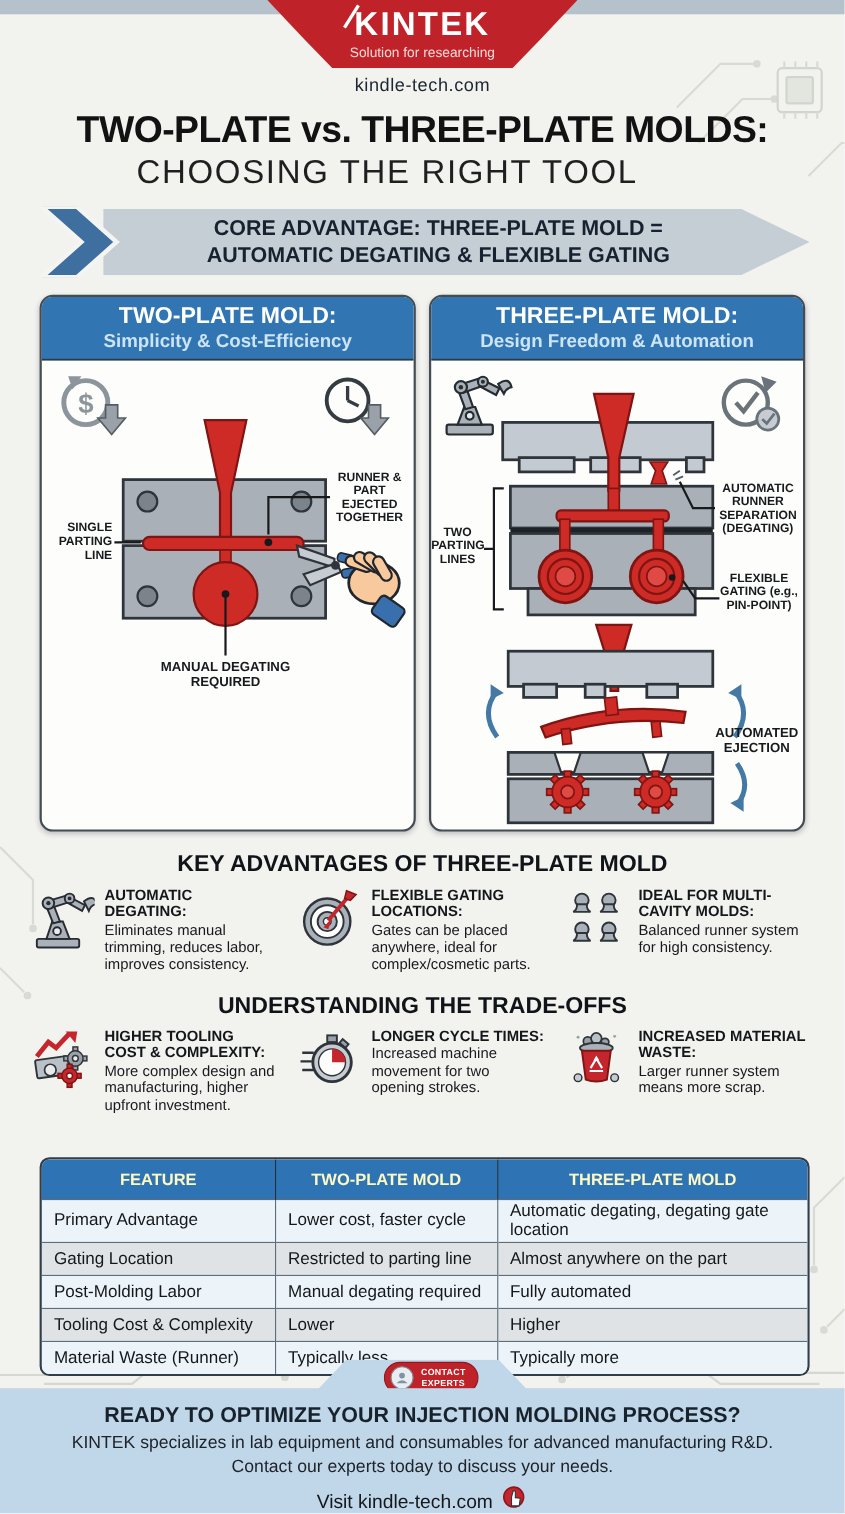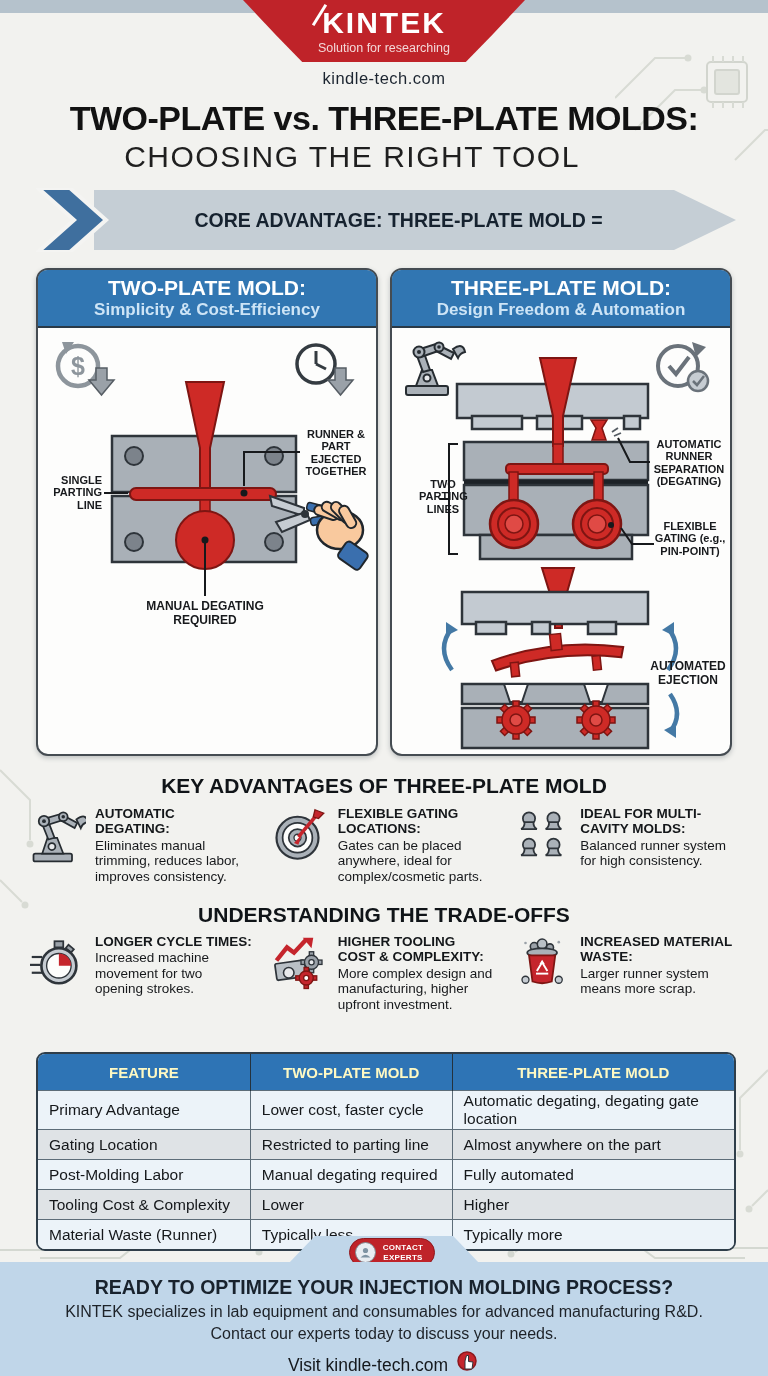--- a/index.html
+++ b/index.html
@@ -132,20 +132,21 @@
   <div class="abs title1">TWO-PLATE vs. THREE-PLATE MOLDS:</div>
   <div class="abs title2">CHOOSING THE RIGHT TOOL</div>
 
   <div class="abs banner">
     <svg width="700" height="64" viewBox="0 0 700 64">
       <polygon points="58,2 638,2 700,32 638,62 58,62" fill="#c5ced5"></polygon>
       <polygon points="2,0 34,0 70,32 34,64 2,64 38,32" fill="#3f6f9e" stroke="#f4f4f2" stroke-width="4"></polygon>
     </svg>
     <div class="banner-text">
       <div>CORE ADVANTAGE: THREE-PLATE MOLD =</div>
+      <div>AUTOMATIC DEGATING &amp; FLEXIBLE GATING</div>
     </div>
   </div>
 
   <div class="abs card card-left">
     <div class="card-header">
       <div class="ch1">TWO-PLATE MOLD:</div>
       <div class="ch2">Simplicity &amp; Cost-Efficiency</div>
     </div>
     <div class="card-body">
       <svg width="338" height="426" viewBox="0 0 338 426">
@@ -330,21 +331,21 @@
           <g stroke="#4479a5" stroke-width="4.5" fill="none">
             <path d="M60,342 Q44,320 60,300"></path>
               <polygon points="54,294 66,302 54,308" fill="#4479a5" stroke="none"></polygon>
             <path d="M276,342 Q292,320 276,300"></path>
               <polygon points="282,294 270,302 282,308" fill="#4479a5" stroke="none"></polygon>
             <path d="M278,366 Q292,386 278,404"></path>
               <polygon points="284,410 272,402 284,396" fill="#4479a5" stroke="none"></polygon>
           </g>
         </g>
       </svg>
-      <div class="dlabel" style="left:0px;top:150px;width:48px;padding-left:27px;">TWO PARTING LINES</div>
+      <div class="dlabel" style="left:0px;top:150px;width:48px;">TWO PARTING LINES</div>
       <div class="dlabel" style="left:256px;top:110px;width:82px;">AUTOMATIC RUNNER SEPARATION (DEGATING)</div>
       <div class="dlabel" style="left:258px;top:192px;width:80px;">FLEXIBLE GATING (e.g., PIN-POINT)</div>
       <div class="dlabel" style="left:254px;top:332px;width:84px;font-size:12px;">AUTOMATED EJECTION</div>
     </div>
   </div>
 
   <div class="abs section-title" style="top:774px;">KEY ADVANTAGES OF THREE-PLATE MOLD</div>
   <div class="abs feature-row" style="top:806px;">
     <div class="feature">
       <div class="ficon">
@@ -414,38 +415,20 @@
         <div class="fbody">Balanced runner system for high consistency.</div>
       </div>
     </div>
   </div>
 
   <div class="abs section-title" style="top:903px;">UNDERSTANDING THE TRADE-OFFS</div>
   <div class="abs feature-row" style="top:934px;">
     <div class="feature">
       <div class="ficon">
         <svg width="56" height="56" viewBox="0 0 64 64">
-          <rect x="28" y="6" width="10" height="7" fill="#9aa1a8" stroke="#2e343a" stroke-width="2"></rect>
-          <rect x="44" y="10" width="8" height="5" fill="#9aa1a8" stroke="#2e343a" stroke-width="2" transform="rotate(40 44 10)"></rect>
-          <circle cx="33" cy="34" r="20" fill="#c6ccd2" stroke="#2e343a" stroke-width="3"></circle>
-          <circle cx="33" cy="34" r="14" fill="#fdfdfc" stroke="#2e343a" stroke-width="1.5"></circle>
-          <path d="M33,34 L33,20 A14,14 0 0 1 47,34 Z" fill="#c5252c"></path>
-          <line x1="2" y1="24" x2="14" y2="24" stroke="#2e343a" stroke-width="2.5"></line>
-          <line x1="0" y1="33" x2="12" y2="33" stroke="#2e343a" stroke-width="2.5"></line>
-          <line x1="2" y1="42" x2="14" y2="42" stroke="#2e343a" stroke-width="2.5"></line>
-        </svg>
-      </div>
-      <div class="ftext">
-        <div class="fhead">LONGER CYCLE TIMES:</div>
-        <div class="fbody">Increased machine movement for two opening strokes.</div>
-      </div>
-    </div>
-    <div class="feature">
-      <div class="ficon">
-        <svg width="56" height="56" viewBox="0 0 64 64">
           <polyline points="4,28 16,13 24,19 38,4" fill="none" stroke="#c5252c" stroke-width="5"></polyline>
           <polygon points="34,2 46,2 44,14" fill="#c5252c"></polygon>
           <rect x="2" y="32" width="34" height="19" rx="2" fill="#b9c0c6" stroke="#2e343a" stroke-width="2" transform="rotate(-8 2 32)"></rect>
           <circle cx="18" cy="42" r="6" fill="#e8eaec" stroke="#2e343a" stroke-width="1.8"></circle>
           <g transform="translate(44,30)">
               <g fill="#9aa1a8" stroke="#2e343a" stroke-width="1.5">
             <rect x="-2.5" y="-12" width="5" height="5"></rect>
                 <rect x="-2.5" y="7" width="5" height="5"></rect>
             <rect x="-12" y="-2.5" width="5" height="5"></rect>
                 <rect x="7" y="-2.5" width="5" height="5"></rect>
@@ -461,20 +444,38 @@
                 <rect x="7" y="-2.5" width="5" height="5"></rect>
             <circle cx="0" cy="0" r="8"></circle>
               </g>
               <circle cx="0" cy="0" r="3" fill="#fff" stroke="#7e1512" stroke-width="1.5"></circle>
             </g>
         </svg>
       </div>
       <div class="ftext">
         <div class="fhead">HIGHER TOOLING COST &amp; COMPLEXITY:</div>
         <div class="fbody">More complex design and manufacturing, higher upfront investment.</div>
+      </div>
+    </div>
+    <div class="feature">
+      <div class="ficon">
+        <svg width="56" height="56" viewBox="0 0 64 64">
+          <rect x="28" y="6" width="10" height="7" fill="#9aa1a8" stroke="#2e343a" stroke-width="2"></rect>
+          <rect x="44" y="10" width="8" height="5" fill="#9aa1a8" stroke="#2e343a" stroke-width="2" transform="rotate(40 44 10)"></rect>
+          <circle cx="33" cy="34" r="20" fill="#c6ccd2" stroke="#2e343a" stroke-width="3"></circle>
+          <circle cx="33" cy="34" r="14" fill="#fdfdfc" stroke="#2e343a" stroke-width="1.5"></circle>
+          <path d="M33,34 L33,20 A14,14 0 0 1 47,34 Z" fill="#c5252c"></path>
+          <line x1="2" y1="24" x2="14" y2="24" stroke="#2e343a" stroke-width="2.5"></line>
+          <line x1="0" y1="33" x2="12" y2="33" stroke="#2e343a" stroke-width="2.5"></line>
+          <line x1="2" y1="42" x2="14" y2="42" stroke="#2e343a" stroke-width="2.5"></line>
+        </svg>
+      </div>
+      <div class="ftext">
+        <div class="fhead">LONGER CYCLE TIMES:</div>
+        <div class="fbody">Increased machine movement for two opening strokes.</div>
       </div>
     </div>
     <div class="feature">
       <div class="ficon">
         <svg width="56" height="56" viewBox="0 0 64 64">
           <circle cx="22" cy="12" r="4.5" fill="#9aa1a8" stroke="#2e343a" stroke-width="1.8"></circle>
           <circle cx="31" cy="9" r="5.5" fill="#b9c0c6" stroke="#2e343a" stroke-width="1.8"></circle>
           <circle cx="40" cy="13" r="4" fill="#9aa1a8" stroke="#2e343a" stroke-width="1.8"></circle>
           <circle cx="12" cy="8" r="1.5" fill="#9aa1a8"></circle>
             <circle cx="50" cy="7" r="1.5" fill="#9aa1a8"></circle>

